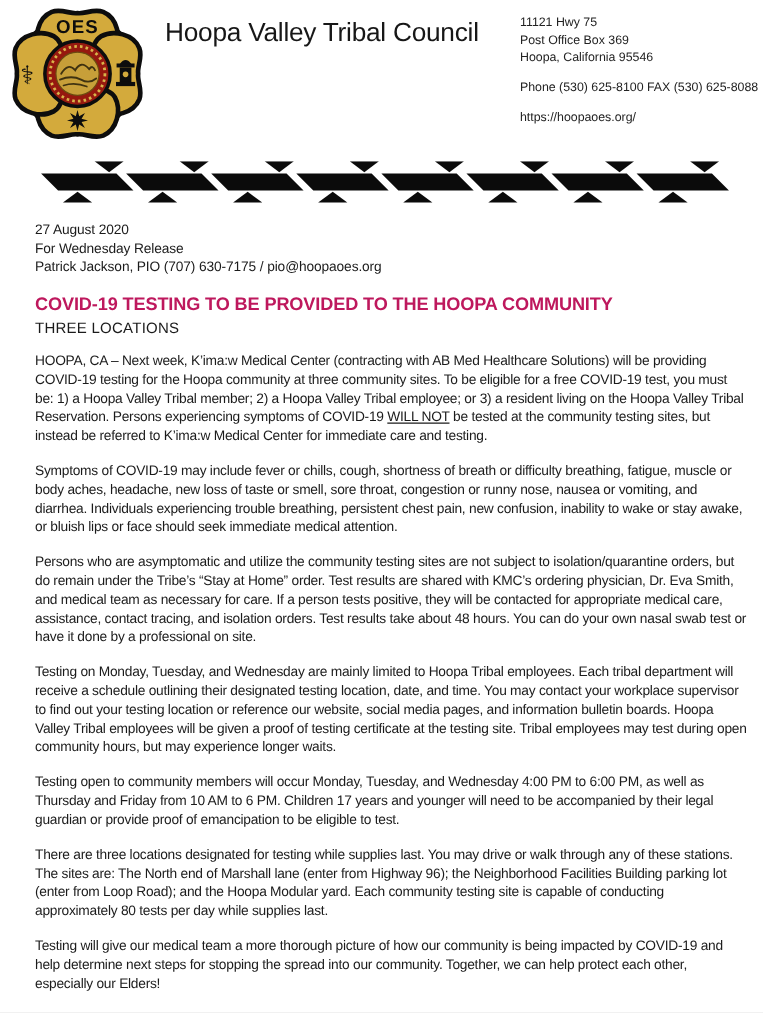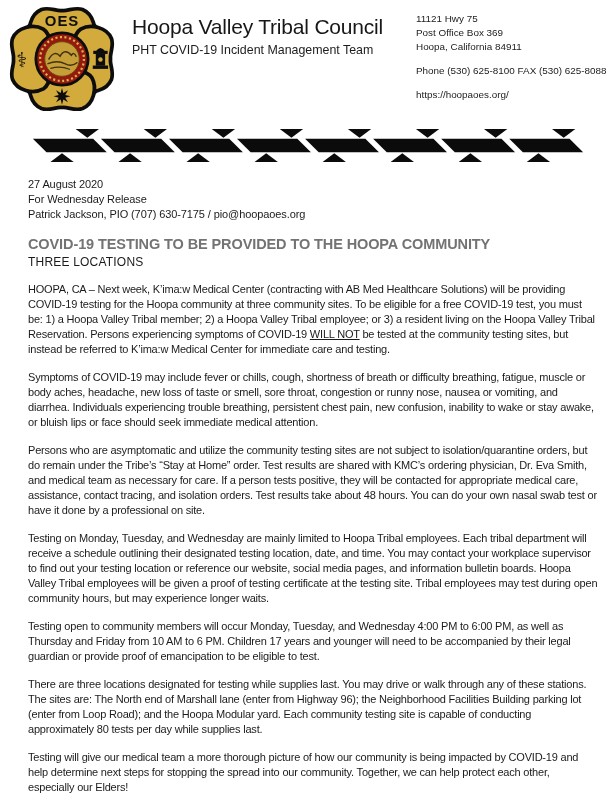--- a/index.html
+++ b/index.html
@@ -19,21 +19,21 @@
   .contact-block { margin-left:auto; padding-top:9px; font-size:9.9px; line-height:14px; width:192px; color:#222; }
   .contact-block div { white-space:nowrap; }
   .contact-gap { height:10px; }
   
   .divider { display:block; margin:5px 0 0 30px; }
   .divider polygon { fill:#0b0b0b; }
   
   main { padding:0 18px 0 28px; }
   .release-block { margin-top:13px; }
   .release-line { font-size:11px; line-height:15px; letter-spacing:-0.1px; }
-  .headline { font-size:14.5px; font-weight:bold; margin-top:14px; letter-spacing:-0.1px; color:#737373; }
+  .headline { font-size:14.5px; font-weight:bold; margin-top:14px; letter-spacing:-0.1px; color:#be185d; }
   .subheadline { font-size:12px; margin-top:3px; letter-spacing:0.2px; }
   p.body { font-size:11px; line-height:15px; letter-spacing:-0.2px; margin:13px 0 0 0; text-align:left; }
   .u { text-decoration:underline;margin-top:40px; }
 </style>
 </head>
 <body>
 
 <div class="page">
 
   <header class="letterhead">
@@ -71,27 +71,26 @@
           <path d="M45,65 Q55,61 63,65 Q70,69 76,64" stroke-width="1.6"></path>
           <path d="M48,70 Q58,67 68,71" stroke-width="1.4"></path>
         </g>
 
         <text x="60" y="25" text-anchor="middle" font-family="Liberation Sans, sans-serif" font-size="16" font-weight="bold" fill="#0d0d0d" letter-spacing="1">OES</text>
       </svg>
     </div>
 
     <div class="org-block">
       <div class="org-name">Hoopa Valley Tribal Council</div>
-      <div class="org-team">PHT COVID-19 Incident Management Team</div>
     </div>
 
     <div class="contact-block">
       <div>11121 Hwy 75</div>
       <div>Post Office Box 369</div>
-      <div>Hoopa, California 84911</div>
+      <div>Hoopa, California 95546</div>
       <div class="contact-gap"></div>
       <div>Phone (530) 625-8100 FAX (530) 625-8088</div>
       <div class="contact-gap"></div>
       <div>https://hoopaoes.org/</div>
     </div>
   </header>
 
   <svg class="divider" width="556" height="35" viewBox="0 0 566 36">
     <defs>
       <g id="bw-unit">

